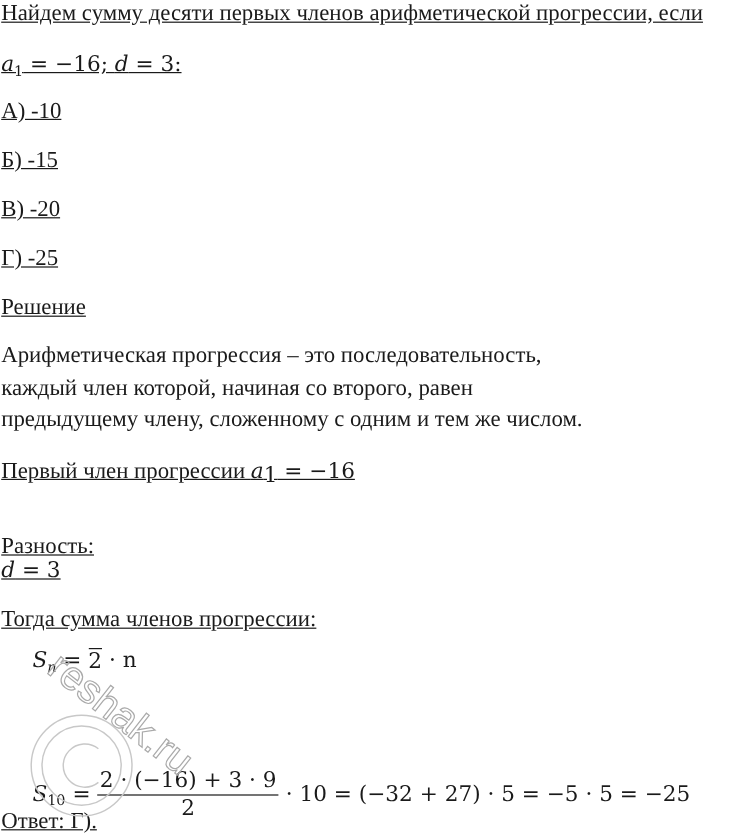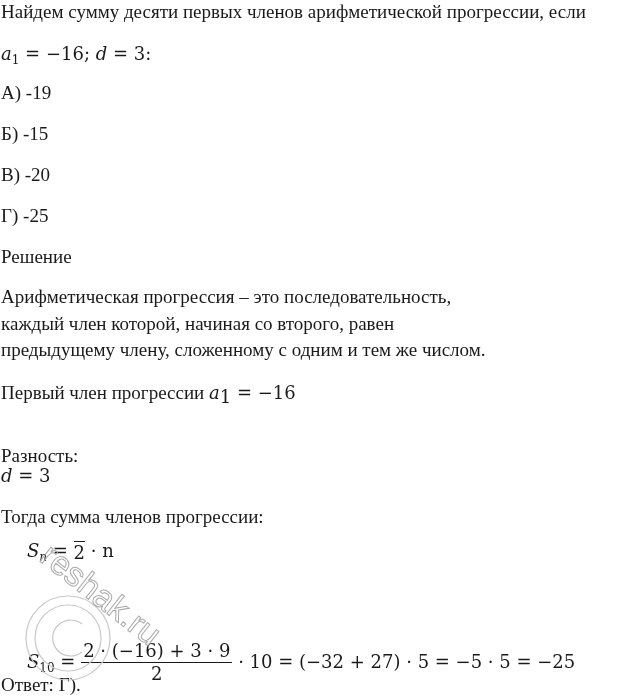--- a/index.html
+++ b/index.html
@@ -1,42 +1,42 @@
 <!DOCTYPE html>
 <html><head>
   <meta charset="utf-8">
   <style>
     html, body { margin:0; padding:0; background:#ffffff; }
     body {
       width:624px; height:696px; overflow:hidden; position:relative;
       font-family: "Liberation Serif", "DejaVu Serif", serif;
       color:#1a1a1a; font-size:19px;
     }
-    .line { position:absolute; left:1px; white-space:nowrap; line-height:22px; }
+    .line { position:absolute; left:1px; white-space:nowrap; line-height:22px;text-decoration:underline; }
     .para { position:absolute; left:1px; width:508px; line-height:26.5px; }
     .m { font-family: "DejaVu Serif", "Liberation Serif", serif; font-size:18px; }
     .mi { font-style:italic; }
     sub { font-size:12px; vertical-align:-4px; line-height:0; }
     .frac { display:inline-block; vertical-align:middle; text-align:center; }
     .frac .num { display:block; padding:0 2px; line-height:22px; }
     .frac .bar { display:block; border-top:1.5px solid #1a1a1a; }
     .frac .den { display:block; line-height:22px; }
     .formula { position:absolute; left:1px; white-space:nowrap;padding-left:26px; }
     .watermark { position:absolute; pointer-events:none; }
   </style>
 </head>
 <body>
 
 <div class="line" style="top:1px;">Найдем сумму десяти первых членов арифметической прогрессии, если</div>
 
 <div class="line m" style="top:43px;">
   <span class="mi">a</span><sub>1</sub><span> = −16; </span><span class="mi">d</span><span> = 3:</span>
 </div>
 
-<div class="line" style="top:82px;">А) -19</div>
+<div class="line" style="top:82px;">А) -10</div>
 <div class="line" style="top:123px;">Б) -15</div>
 <div class="line" style="top:164px;">В) -20</div>
 <div class="line" style="top:205px;">Г) -25</div>
 
 <div class="line" style="top:246px;">Решение</div>
 
 <div class="para" style="top:284px;">Арифметическая прогрессия – это последовательность, каждый член которой, начиная со второго, равен предыдущему члену, сложенному с одним и тем же числом.</div>
 
 <div class="line" style="top:382px;">
   <span>Первый член прогрессии </span><span class="m mi">a</span><sub class="m">1</sub><span class="m"> = −16</span>

